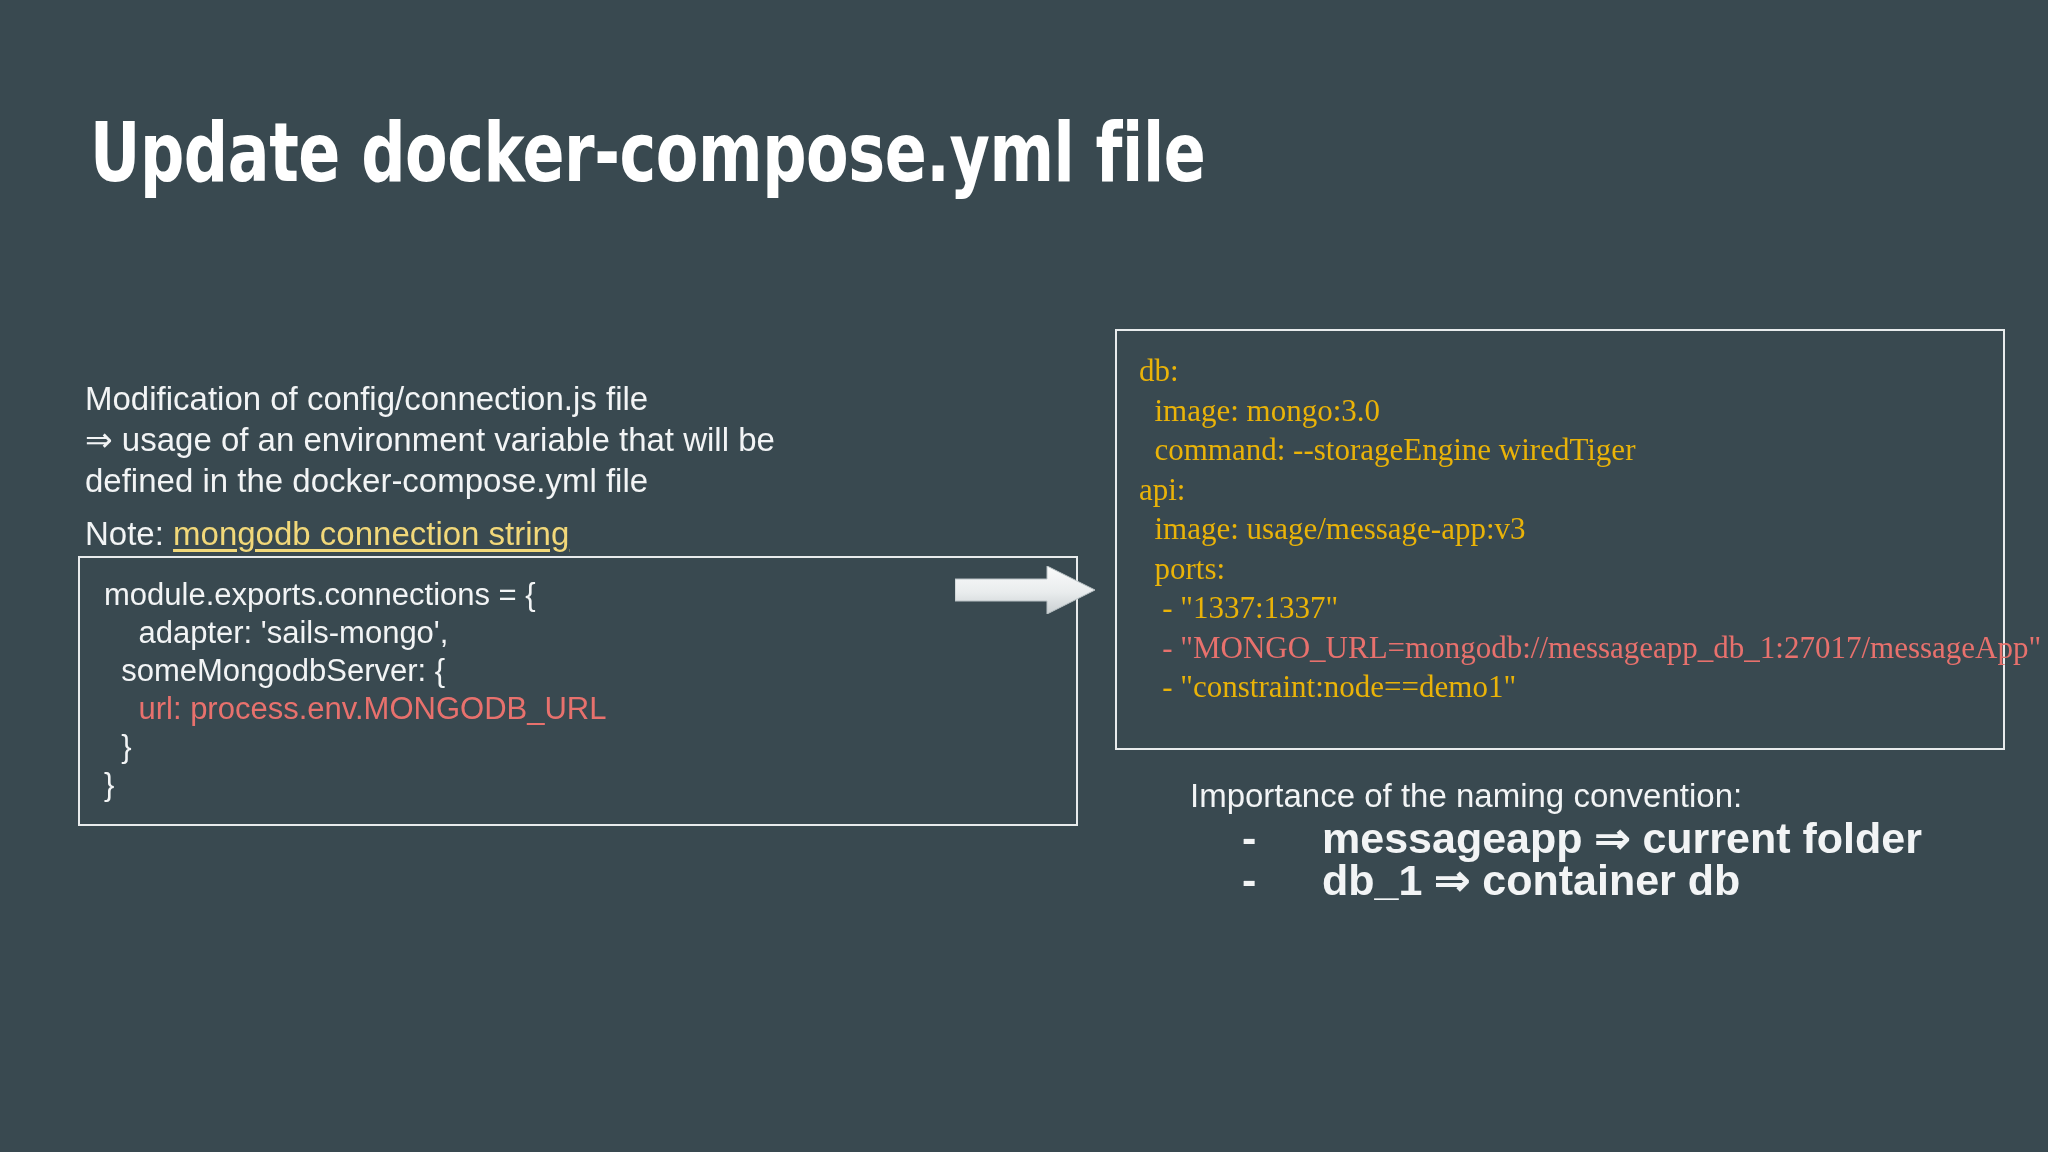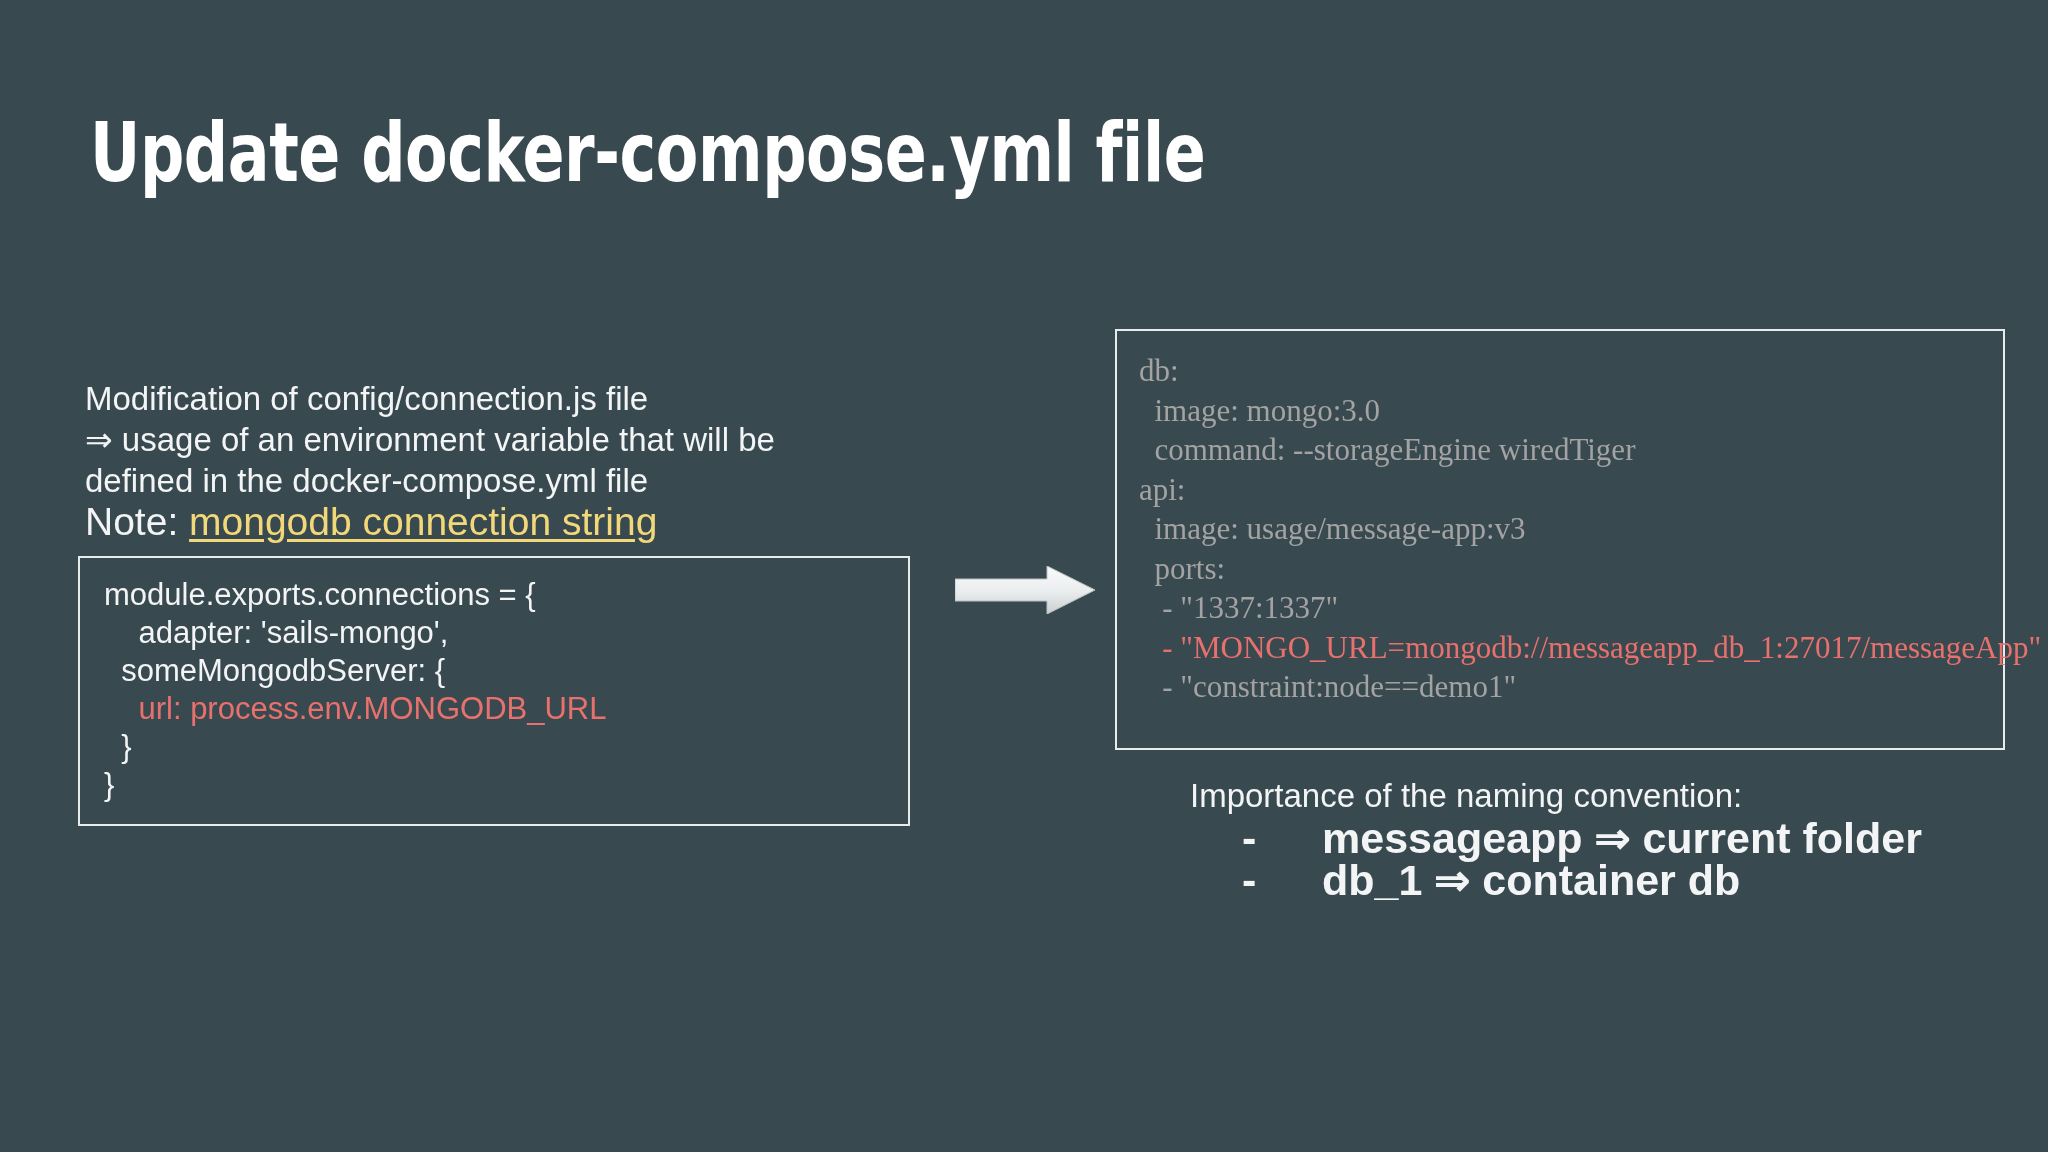--- a/index.html
+++ b/index.html
@@ -45,38 +45,38 @@
     top: 378px;
     width: 820px;
   }
   .intro-line {
     font-size: 33px;
     line-height: 41px;
     color: #F2F4F5;
     white-space: nowrap;
   }
   .note-line {
-    font-size: 39px;
+    font-size: 33px;
     line-height: 41px;
     color: #F2F4F5;
-    margin-top: 0px;
+    margin-top: 12px;
     white-space: nowrap;
   }
   .note-link {
     color: #F2D879;
     text-decoration: underline;
     text-underline-offset: 4px;
     cursor: pointer;
   }
 
   .code-box {
     position: absolute;
     left: 78px;
     top: 556px;
-    width: 832px;
+    width: 1000px;
     height: 270px;
     border: 2px solid #E8EBEC;
     box-sizing: border-box;
     padding: 18px 0 0 24px;
   }
   .code-line {
     font-size: 31px;
     line-height: 38px;
     color: #F2F4F5;
     white-space: pre;
@@ -102,21 +102,21 @@
     width: 890px;
     height: 421px;
     border: 2px solid #E8EBEC;
     box-sizing: border-box;
     padding: 20px 0 0 22px;
   }
   .yaml-line {
     font-family: "Liberation Serif", "DejaVu Serif", serif;
     font-size: 31px;
     line-height: 39.5px;
-    color: #a3a3a3;
+    color: #eab308;
     white-space: pre;
   }
   .yaml-line.red {
     color: #E8716D;
   }
 
   .naming {
     position: absolute;
     left: 1190px;
     top: 775px;

